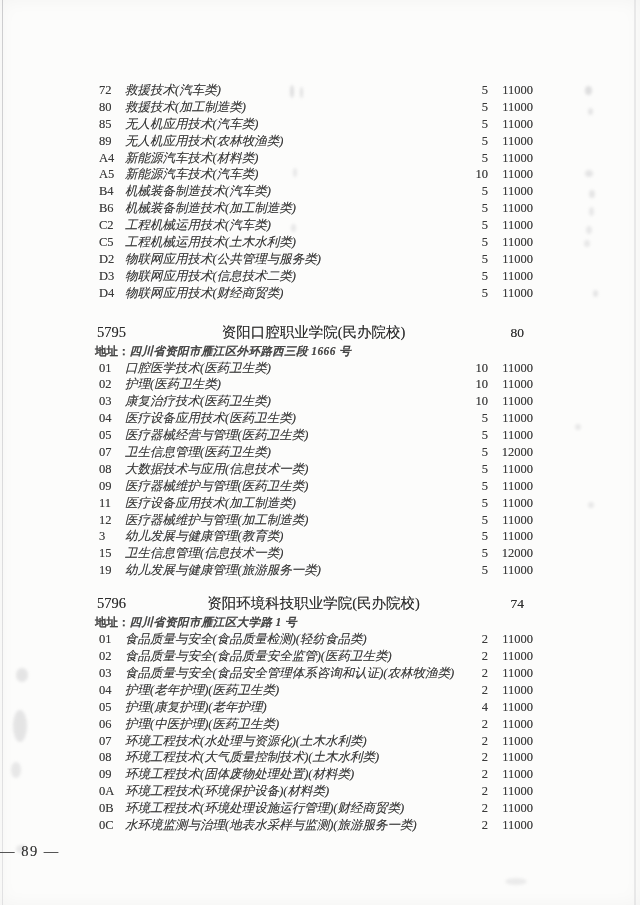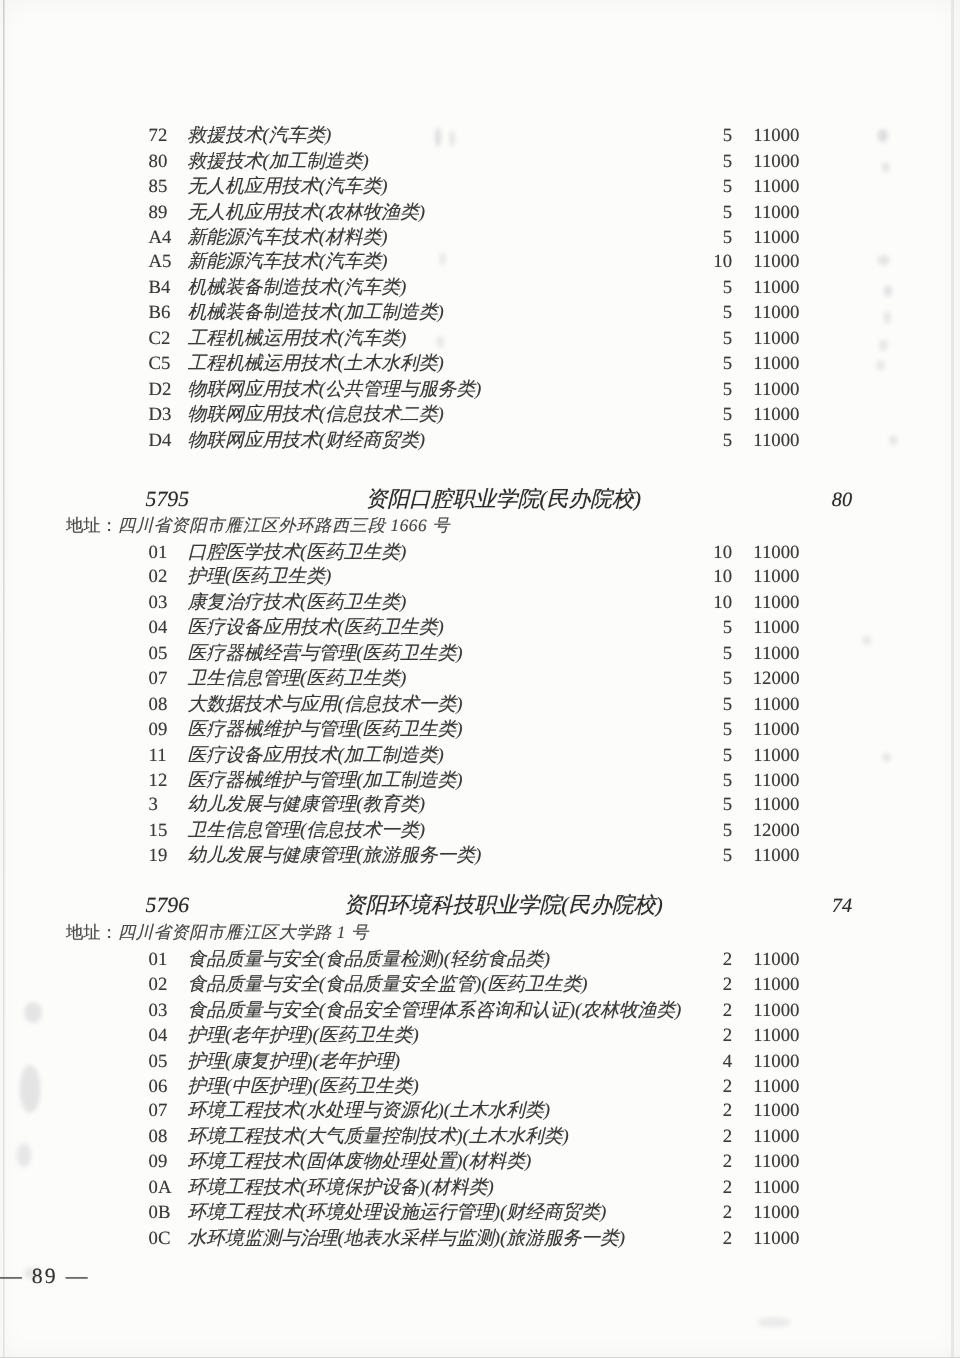--- a/index.html
+++ b/index.html
@@ -50,51 +50,51 @@
   .s18{left:16px;top:845px;width:11px;height:8px;opacity:.3;}
   .s19{left:505px;top:878px;width:22px;height:7px;opacity:.25;}
 
   .content{position:absolute;left:0;top:0;right:0;}
   .sec{margin:0;}
   .sec-first{margin-top:82px;}
   .sec-gap1{margin-top:20px;}
   .sec-gap2{margin-top:14px;}
 
   .row{
-    display:flex;align-items:flex-end;
+    display:flex;align-items:flex-start;
     height:16.9px;line-height:16.9px;
     padding:0 107px 0 99px;
     font-size:12.5px;
     text-shadow:0 0 .5px rgba(60,60,60,.5);
     white-space:nowrap;
   }
   .row .code{flex:none;width:26px;}
   .row .name{flex:1 1 auto;overflow:hidden;font-style:italic;}
   .row .quota{flex:none;width:34px;text-align:right;}
   .row .fee{flex:none;width:45px;text-align:right;}
 
   .sec-header{
     display:flex;align-items:baseline;
     height:21px;line-height:21px;
-    padding:0 72px 0 97px;
+    padding:0 116px 0 97px;
     font-size:14.5px;color:#2c2c2c;
     text-shadow:0 0 .6px rgba(50,50,50,.55);
     white-space:nowrap;
-    font-style:italic;
   }
   .sec-header .sec-code{flex:none;width:42px;}
   .sec-header .sec-name{flex:1 1 auto;text-align:center;}
   .sec-header .sec-total{flex:none;width:36px;text-align:right;font-size:13.5px;}
 
   .addr{
     height:17px;line-height:17px;
-    padding-left:44px;
+    padding-left:95px;
     font-size:11.5px;color:#474747;
     text-shadow:0 0 .5px rgba(70,70,70,.45);
     white-space:nowrap;
+    font-weight:bold;
   }
   .addr .addr-label{font-style:normal;}
   .addr .addr-text{font-style:italic;letter-spacing:.4px;}
 
   .footer{
     position:absolute;top:843px;left:0;right:91px;
     font-size:14.5px;color:#333;
     letter-spacing:1.5px;
     text-shadow:0 0 .5px rgba(60,60,60,.5);
   }

